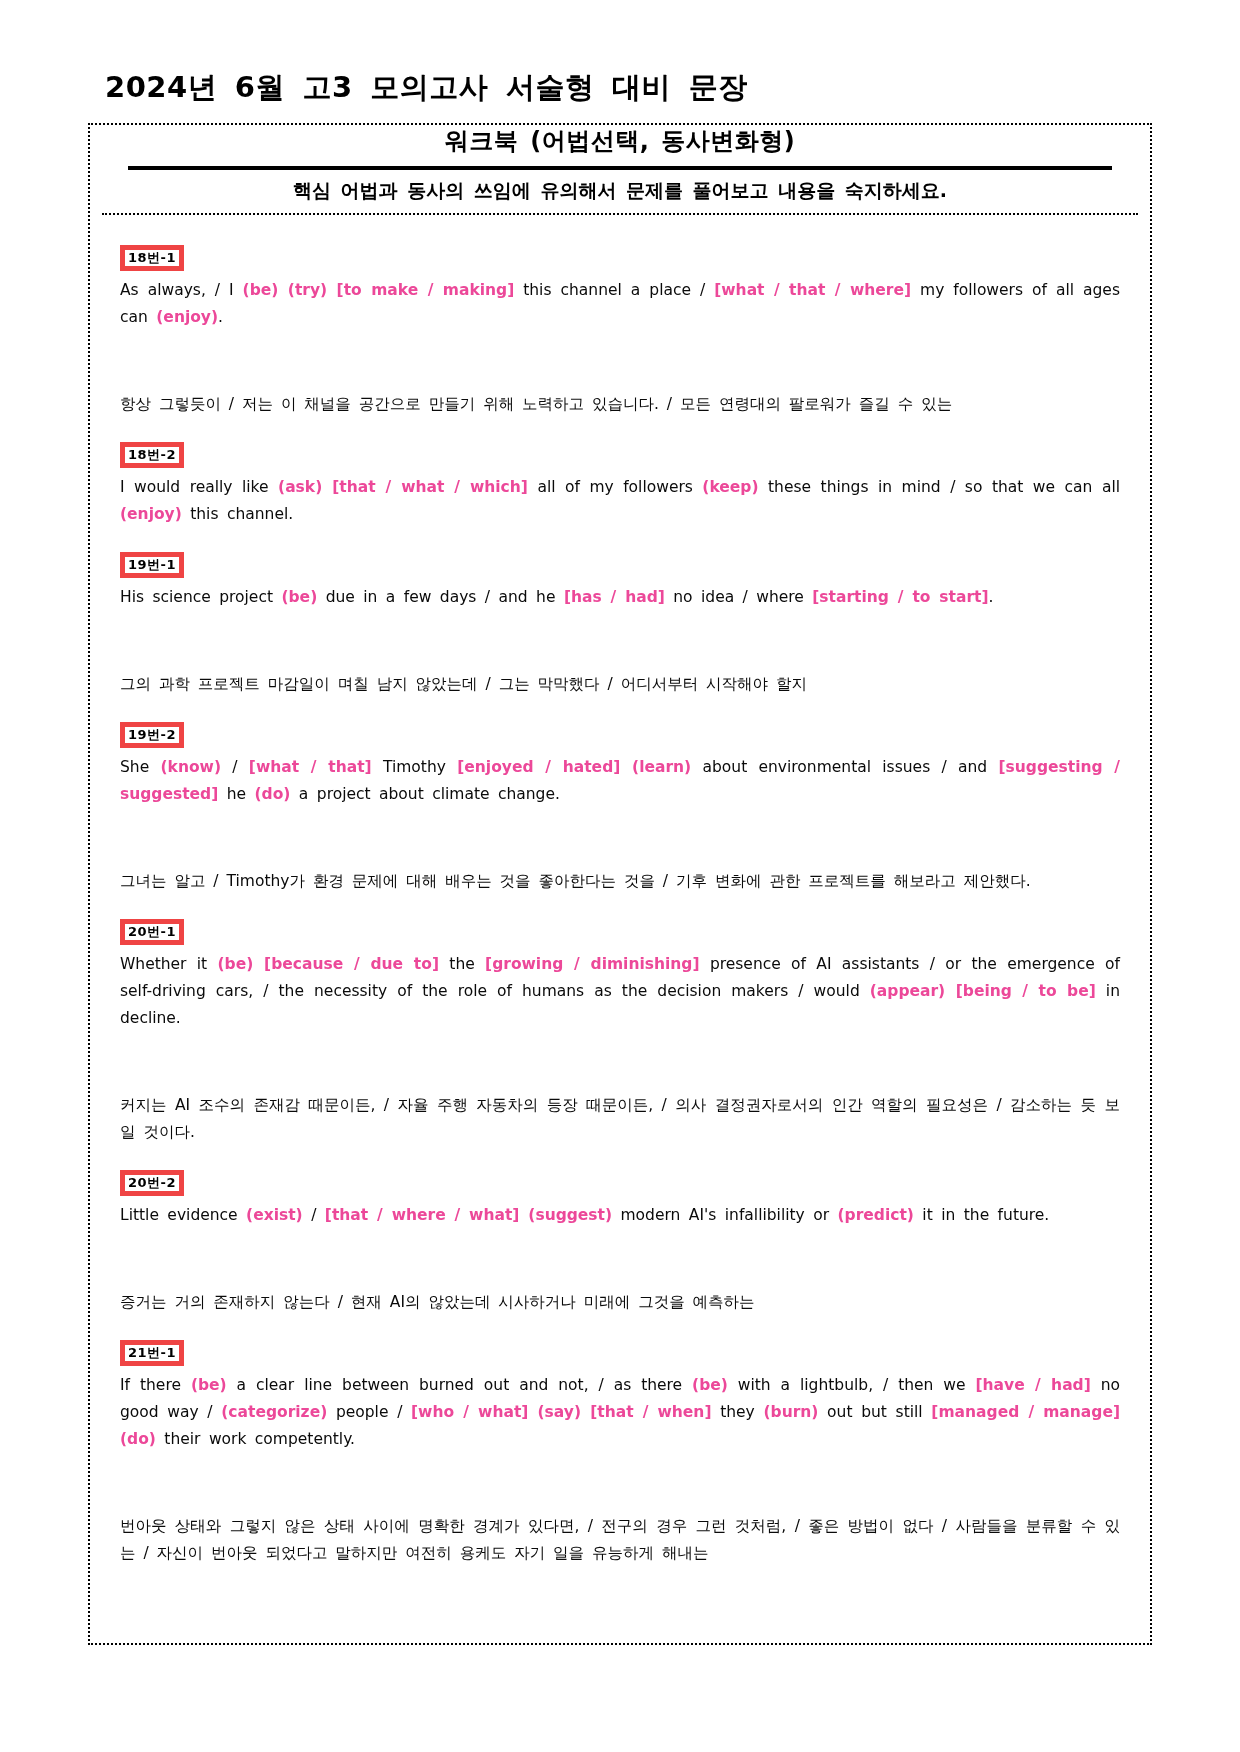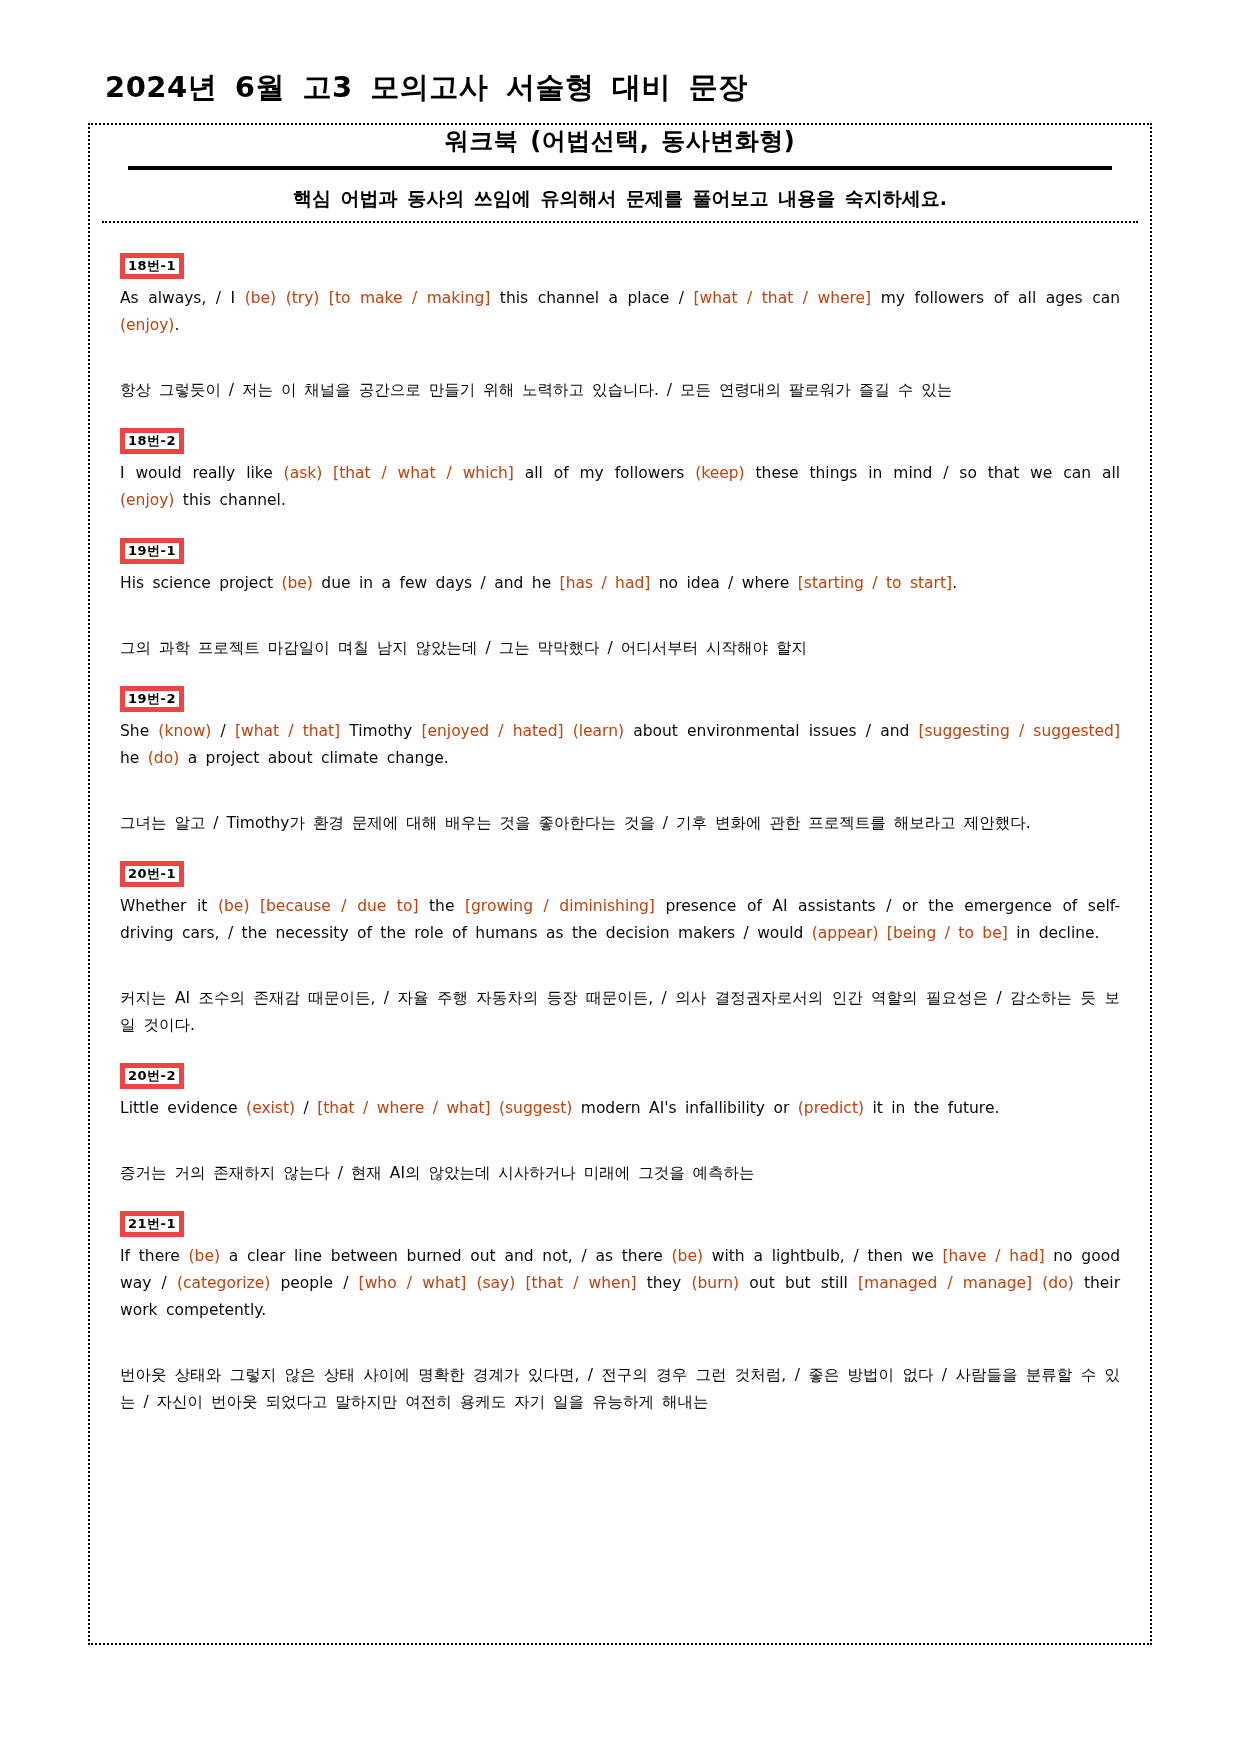--- a/index.html
+++ b/index.html
@@ -40,21 +40,21 @@
   }
   .wb-rule {
     height: 4px;
     background: #000;
     margin: 9px 8px 0 8px;
   }
   .wb-subtitle {
     text-align: center;
     font-size: 19px;
     font-weight: 700;
-    margin-top: 16px;
+    margin-top: 8px;
     word-spacing: 3px;
   }
   .wb-dotline {
     border-bottom: 2px dotted #000;
     margin: 9px -18px 0 -18px;
   }
 
   #sections { margin-top: 30px; }
   .section { margin-top: 24px; }
   .section:first-child { margin-top: 0; }
@@ -70,24 +70,24 @@
   }
 
   .en {
     margin-top: 6px;
     font-size: 15.5px;
     line-height: 27px;
     text-align: justify;
     word-spacing: 3.5px;
     color: #0a0a0a;
   }
-  .en b { font-weight: 400; color: #c2410c; }
+  .en b { font-weight: 700; color: #ec4899; }
 
   .ko {
-    margin-top: 38px;
+    margin-top: 60px;
     font-size: 15.5px;
     line-height: 27px;
     text-align: justify;
     word-spacing: 3px;
     color: #0a0a0a;
   }
 </style>
 </head>
 <body>
 

